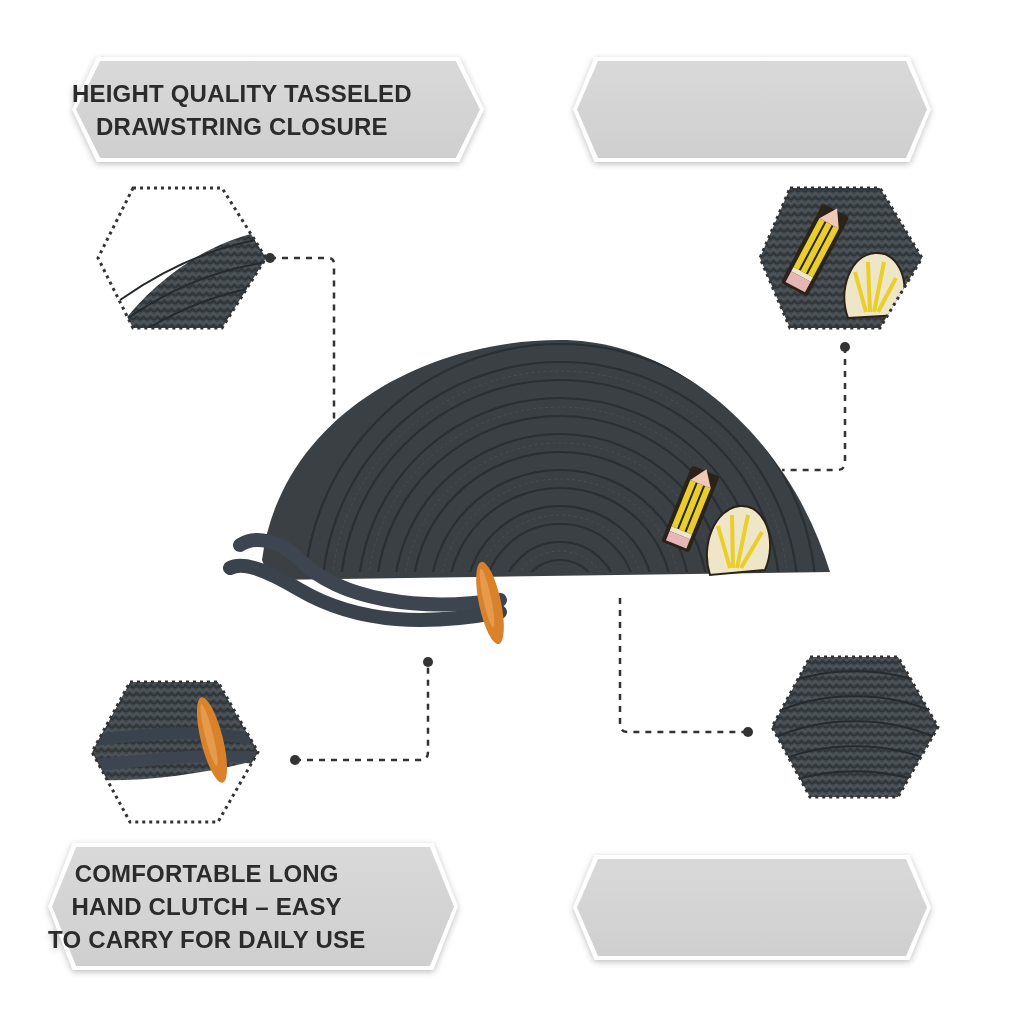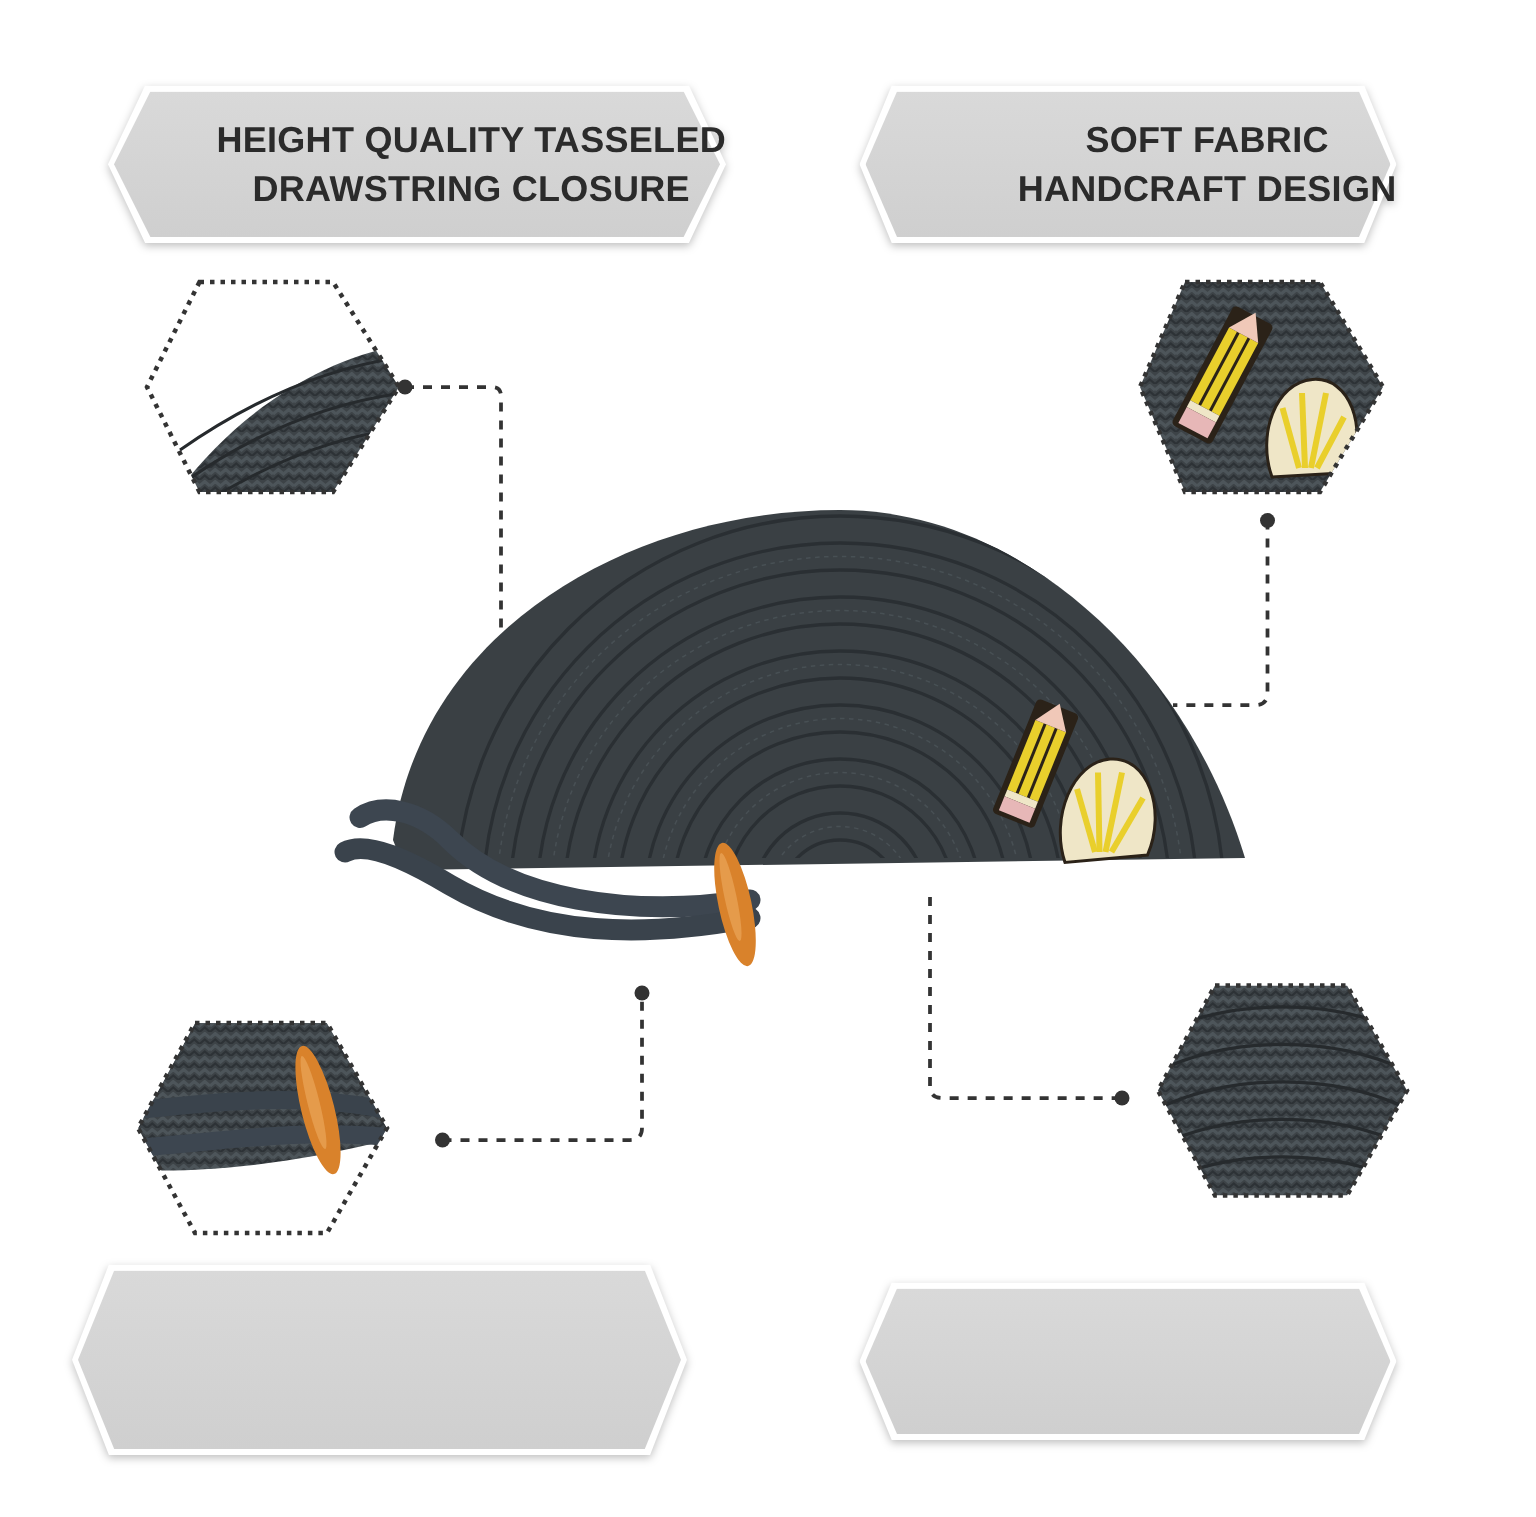--- a/index.html
+++ b/index.html
@@ -1,19 +1,19 @@
 <!DOCTYPE html>
 <html><head>
 <meta charset="utf-8">
 <style>
   html, body { margin:0; padding:0; background:#ffffff; }
   body { width:1024px; height:1011px; position:relative; overflow:hidden;
          font-family:"Liberation Sans", "DejaVu Sans", sans-serif; }
   .label {
-    position:absolute; display:flex; align-items:center; justify-content:flex-end;
+    position:absolute; display:flex; align-items:center; justify-content:flex-start;
     text-align:center; color:#2b2b2b; font-weight:bold; letter-spacing:0.2px;
     filter: drop-shadow(0 2px 3px rgba(0,0,0,0.25));
   }
   .label .shape {
     position:absolute; inset:0;
     background:#ffffff;
     clip-path: polygon(6% 0, 94% 0, 100% 50%, 94% 100%, 6% 100%, 0 50%);
   }
   .label .shape::after {
     content:""; position:absolute; inset:4px;
@@ -179,23 +179,24 @@
 </svg>
 
 <div class="label" style="left:72px; top:57px; width:412px; height:105px;">
   <div class="shape"></div>
   <div class="text">HEIGHT QUALITY TASSELED
 DRAWSTRING CLOSURE</div>
 </div>
 
 <div class="label" style="left:573px; top:57px; width:358px; height:105px;">
   <div class="shape"></div>
-  <div class="text">SOFT FABRIC
-HANDCRAFT DESIGN</div>
 </div>
 
 <div class="label" style="left:48px; top:843px; width:410px; height:127px;">
   <div class="shape"></div>
+  <div class="text">COMFORTABLE LONG
+HAND CLUTCH – EASY
+TO CARRY FOR DAILY USE</div>
 </div>
 
 <div class="label" style="left:573px; top:855px; width:358px; height:105px;">
   <div class="shape"></div>
 </div>
 
 </body></html>

